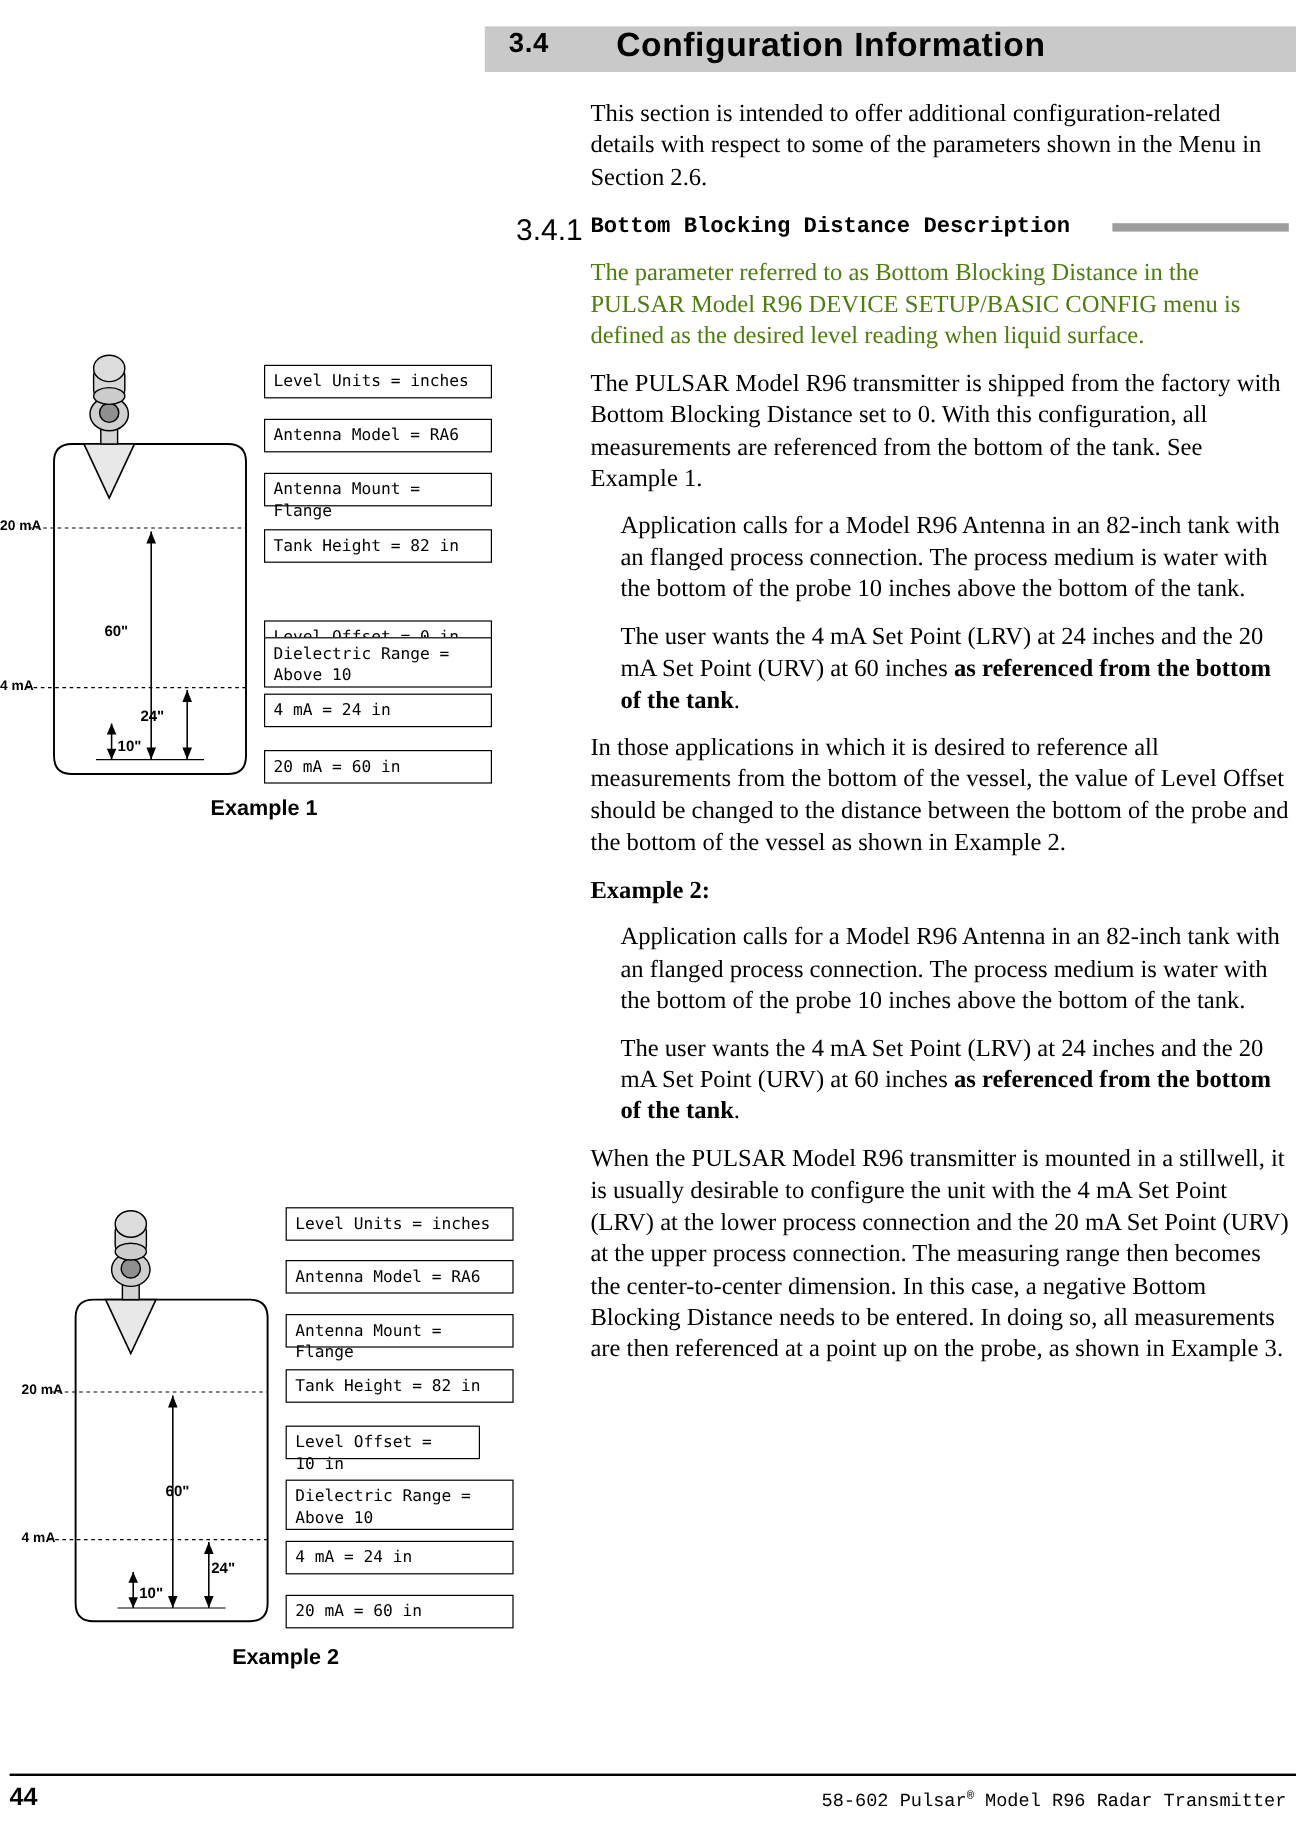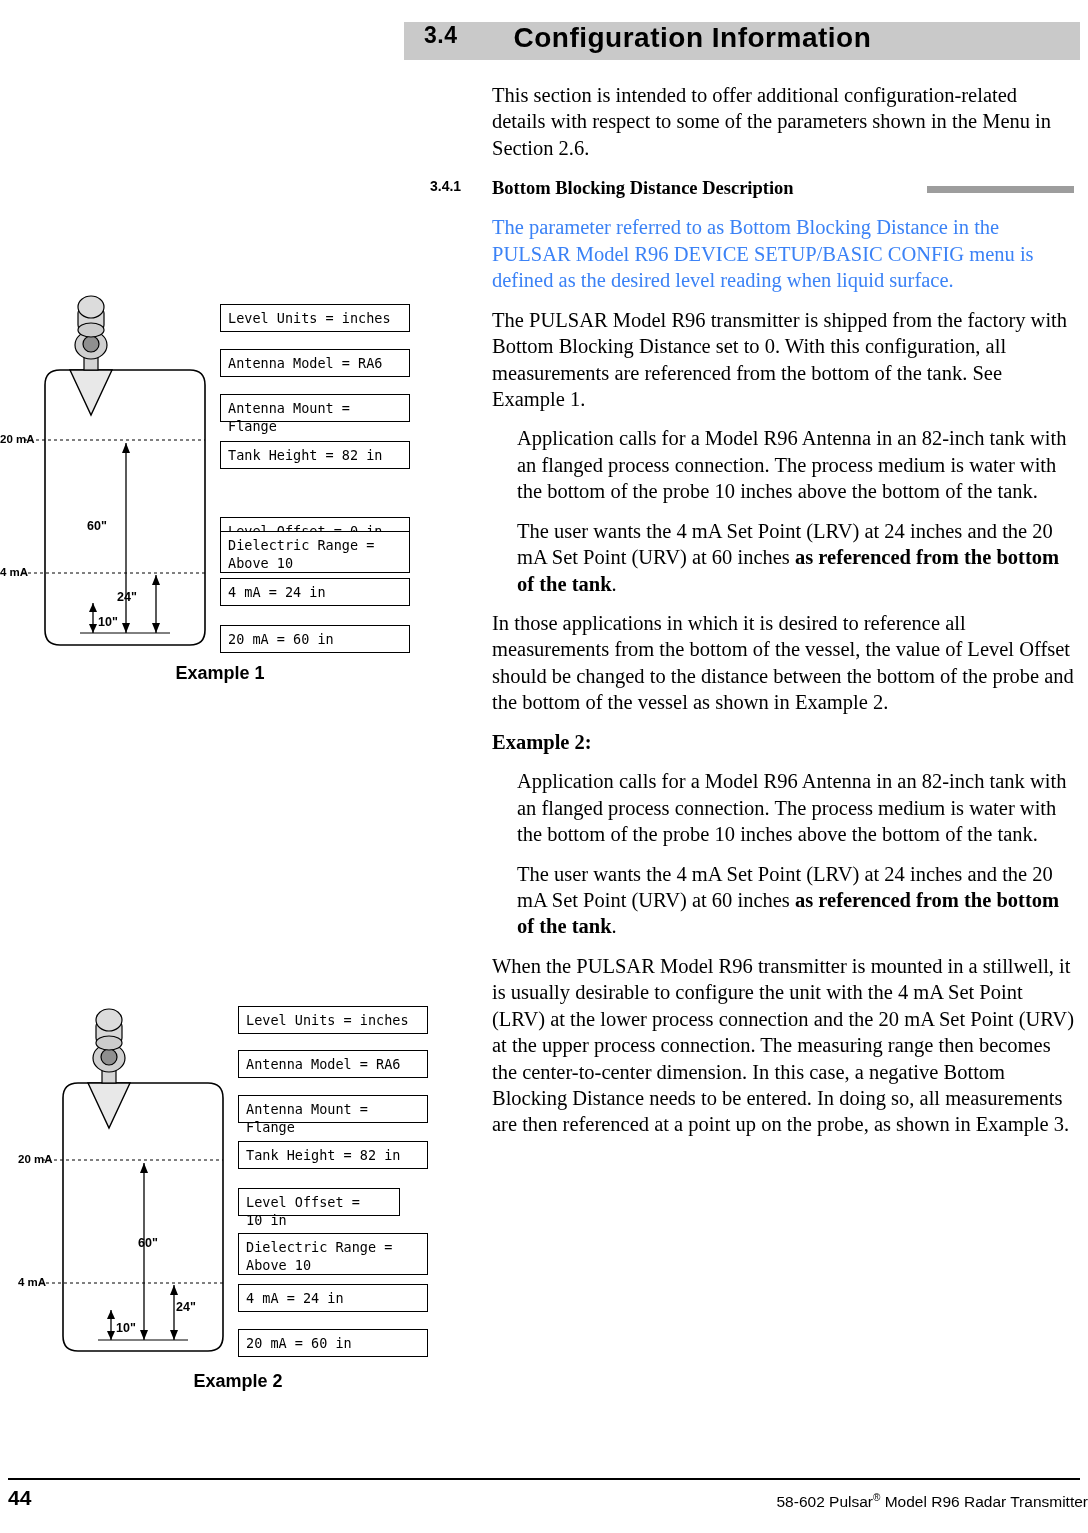--- a/index.html
+++ b/index.html
@@ -57,42 +57,42 @@
   .col-right p {
     margin: 0 0 13px 0;
     font-size: 20.5px;
     line-height: 1.29;
     text-align: left;
   }
   .col-right p.indent {
     margin-left: 25px;
   }
   .pink {
-    color: #3b82f6;
+    color: #4d7c0f;
   }
   .bold {
     font-weight: bold;
   }
 
   
   .subsection {
     position: relative;
     margin: 10px 0 10px 0;
     height: 30px;
   }
   .subsection .sub-num {
     font-family: "Liberation Sans", sans-serif;
-    font-weight: bold;
-    font-size: 14px;
+    font-weight: normal;
+    font-size: 25px;
     position: absolute;
     left: -62px;
     top: 4px;
   }
   .subsection .sub-title {
-    font-family: Liberation Serif, serif;
+    font-family: Liberation Mono, monospace;
     font-weight: bold;
     font-size: 18.5px;
     position: absolute;
     left: 0px;
     top: 4px;
     white-space: nowrap;
   }
   .subsection .sub-rule {
     position: absolute;
     left: 435px;
@@ -149,23 +149,23 @@
   .footer-pageno {
     position: absolute;
     left: 8px;
     top: 1486px;
     font-family: "Liberation Sans", sans-serif;
     font-weight: bold;
     font-size: 21px;
   }
   .footer-text {
     position: absolute;
-    right: 0;
+    right: 16px;
     top: 1492px;
-    font-family: Liberation Sans, sans-serif;
+    font-family: Liberation Mono, monospace;
     font-size: 15.5px;
   }
   .footer-text sup {
     font-size: 10px;
     vertical-align: super;
   }
 </style>
 </head>
 <body>
 

